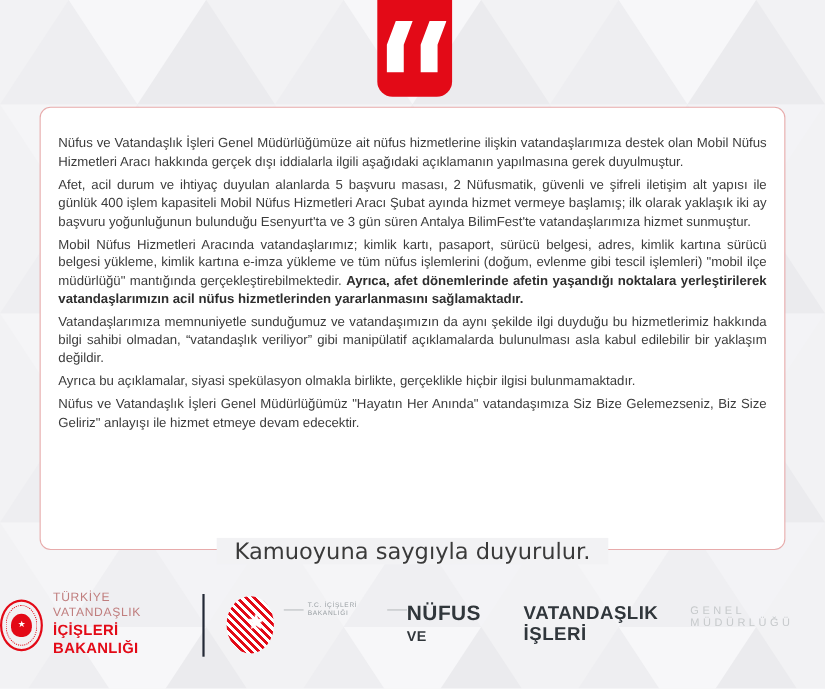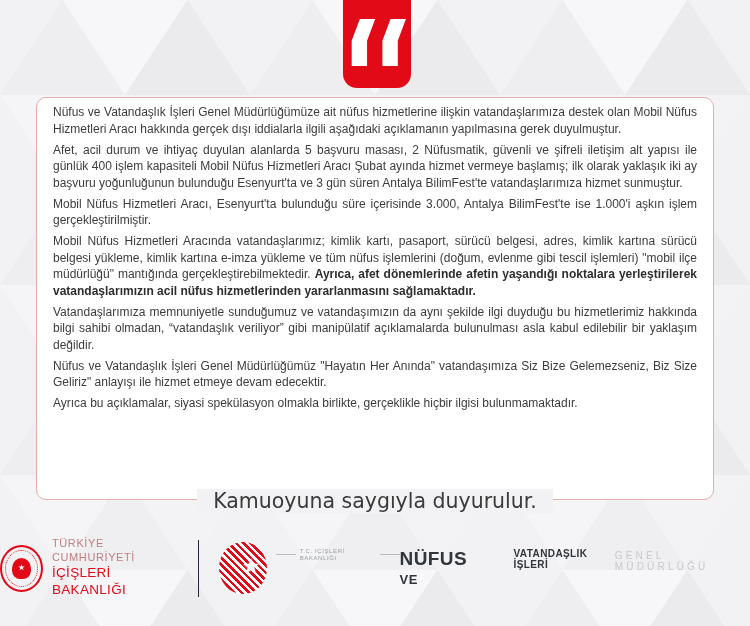--- a/index.html
+++ b/index.html
@@ -9,21 +9,21 @@
   .bg-pattern{position:absolute;left:0;top:0;width:750px;height:626px;display:block;}
 
   
   .quote-badge{position:absolute;left:343px;top:0;width:68px;height:88px;
     border-radius:0 0 14px 14px;display:flex;align-items:center;justify-content:center;}
   .quote-badge svg{display:block;margin-top:-4px;}
 
   
   .card{position:absolute;left:36px;top:97px;width:678px;height:403px;box-sizing:border-box;
     background:#ffffff;border:1px solid #e7abab;border-radius:10px;
-    padding:6px 16px 10px 16px;overflow:hidden;}
+    padding:24px 16px 10px 16px;overflow:hidden;}
   .para{margin:0 0 4.5px 0;font-size:12px;line-height:16.5px;color:#3c3c3c;
     text-align:justify;letter-spacing:0px;}
   .para strong{font-weight:700;color:#2e2e2e;}
 
   
   .closing-wrap{position:absolute;left:0;top:489px;width:750px;text-align:center;}
   .closing-wrap span{display:inline-block;background:#f2f2f4;padding:0 16px;
     font-family:"DejaVu Sans",sans-serif;font-size:20.5px;font-weight:500;color:#3a3a3a;}
 
   
@@ -33,37 +33,37 @@
 
   .emblem{width:47px;height:47px;border-radius:50%;box-sizing:border-box;
     border:2px solid #e30a17;display:flex;align-items:center;justify-content:center;position:relative;}
   .emblem .stars-ring{position:absolute;inset:3px;border-radius:50%;
     border:1.6px dotted #e30a17;}
   .emblem .center{width:19px;height:21px;border-radius:50% 50% 42% 42%;background:#e30a17;
     display:flex;align-items:center;justify-content:center;color:#ffffff;font-size:8px;line-height:1;}
 
   .ministry-text{display:flex;flex-direction:column;line-height:1.25;}
   .ministry-line1{font-size:11px;letter-spacing:0.6px;color:#c07e7e;font-weight:500;}
-  .ministry-line2{font-size:13.5px;letter-spacing:0.3px;color:#e30a17;font-weight:400;}
+  .ministry-line2{font-size:13.5px;letter-spacing:0.3px;color:#e30a17;font-weight:700;}
 
   .divider{width:2px;height:57px;background:#232936;}
 
   .globe{width:52px;height:52px;border-radius:50%;position:relative;overflow:hidden;
     background:repeating-linear-gradient(45deg,#e30a17 0px,#e30a17 2.6px,#ffffff 2.6px,#ffffff 5.2px);}
   .globe .star{position:absolute;right:7px;top:14px;color:#ffffff;font-size:20px;line-height:1;
     text-shadow:0 0 2px #ffffff;}
 
   .dir-text{display:flex;align-items:flex-start;line-height:1.15;}
   .dir-top{display:flex;align-items:center;gap:4px;color:#9aa0a4;font-size:6px;
     letter-spacing:0.6px;margin-bottom:1px;}
   .dir-top .rule{width:22px;height:1px;background:#b9bdbf;}
   .dir-line1{color:#30363b;font-weight:800;letter-spacing:0.4px;}
   .dir-line1 .w1{font-size:19px;}
   .dir-line1 .w2{font-size:13px;}
-  .dir-line2{color:#30363b;font-weight:700;font-size:10px;letter-spacing:0.4px;margin-left:32px;}
+  .dir-line2{color:#30363b;font-weight:700;font-size:17px;letter-spacing:0.4px;margin-left:32px;}
   .dir-line3{color:#c6c9cb;font-size:10px;letter-spacing:3.2px;margin-top:2px;}
 </style>
 </head>
 <body>
 
 <div class="page">
 
   <svg class="bg-pattern" width="750" height="626" xmlns="http://www.w3.org/2000/svg">
     <defs>
       <pattern id="tripat" patternUnits="userSpaceOnUse" width="250" height="190">
@@ -82,42 +82,41 @@
   <div class="quote-badge" style="background:#e30a17;">
     <svg width="58" height="47" viewBox="0 0 64 52" xmlns="http://www.w3.org/2000/svg">
       <path d="M13 0 H30 L21 24 V52 H4 V24 Z" fill="#ffffff"></path>
       <path d="M47 0 H64 L55 24 V52 H38 V24 Z" fill="#ffffff"></path>
     </svg>
   </div>
 
   <div class="card">
     <p class="para"><span>Nüfus ve Vatandaşlık İşleri Genel Müdürlüğümüze ait nüfus hizmetlerine ilişkin vatandaşlarımıza destek olan Mobil Nüfus Hizmetleri Aracı hakkında gerçek dışı iddialarla ilgili aşağıdaki açıklamanın yapılmasına gerek duyulmuştur.</span><strong></strong></p>
     <p class="para"><span>Afet, acil durum ve ihtiyaç duyulan alanlarda 5 başvuru masası, 2 Nüfusmatik, güvenli ve şifreli iletişim alt yapısı ile günlük 400 işlem kapasiteli Mobil Nüfus Hizmetleri Aracı Şubat ayında hizmet vermeye başlamış; ilk olarak yaklaşık iki ay başvuru yoğunluğunun bulunduğu Esenyurt'ta ve 3 gün süren Antalya BilimFest'te vatandaşlarımıza hizmet sunmuştur.</span><strong></strong></p>
-    <p class="para"><span>Mobil Nüfus Hizmetleri Aracı, Esenyurt'ta bulunduğu süre içerisinde 3.000, Antalya BilimFest'te ise 1.000'i aşkın işlem gerçekleştirilmiştir.</span><strong></strong></p>
     <p class="para"><span>Mobil Nüfus Hizmetleri Aracında vatandaşlarımız; kimlik kartı, pasaport, sürücü belgesi, adres, kimlik kartına sürücü belgesi yükleme, kimlik kartına e-imza yükleme ve tüm nüfus işlemlerini (doğum, evlenme gibi tescil işlemleri) "mobil ilçe müdürlüğü" mantığında gerçekleştirebilmektedir. </span><strong>Ayrıca, afet dönemlerinde afetin yaşandığı noktalara yerleştirilerek vatandaşlarımızın acil nüfus hizmetlerinden yararlanmasını sağlamaktadır.</strong></p>
     <p class="para"><span>Vatandaşlarımıza memnuniyetle sunduğumuz ve vatandaşımızın da aynı şekilde ilgi duyduğu bu hizmetlerimiz hakkında bilgi sahibi olmadan, “vatandaşlık veriliyor” gibi manipülatif açıklamalarda bulunulması asla kabul edilebilir bir yaklaşım değildir.</span><strong></strong></p>
+    <p class="para"><span>Ayrıca bu açıklamalar, siyasi spekülasyon olmakla birlikte, gerçeklikle hiçbir ilgisi bulunmamaktadır.</span><strong></strong></p>
     <p class="para"><span>Nüfus ve Vatandaşlık İşleri Genel Müdürlüğümüz "Hayatın Her Anında" vatandaşımıza Siz Bize Gelemezseniz, Biz Size Geliriz" anlayışı ile hizmet etmeye devam edecektir.</span><strong></strong></p>
-    <p class="para"><span>Ayrıca bu açıklamalar, siyasi spekülasyon olmakla birlikte, gerçeklikle hiçbir ilgisi bulunmamaktadır.</span><strong></strong></p>
   </div>
 
   <div class="closing-wrap">
     <span>Kamuoyuna saygıyla duyurulur.</span>
   </div>
 
   <div class="footer">
 
     <div class="logo">
       <div class="emblem">
         <div class="stars-ring"></div>
         <div class="center">
           <span>★</span>
         </div>
       </div>
       <div class="ministry-text">
-        <span class="ministry-line1">TÜRKİYE CUMHURİYETİ</span>
+        <span class="ministry-line1">TÜRKİYE VATANDAŞLIK</span>
         <span class="ministry-line2">İÇİŞLERİ BAKANLIĞI</span>
       </div>
     </div>
 
     <div class="divider"></div>
 
     <div class="logo">
       <div class="globe">
         <span class="star">★</span>
       </div>

